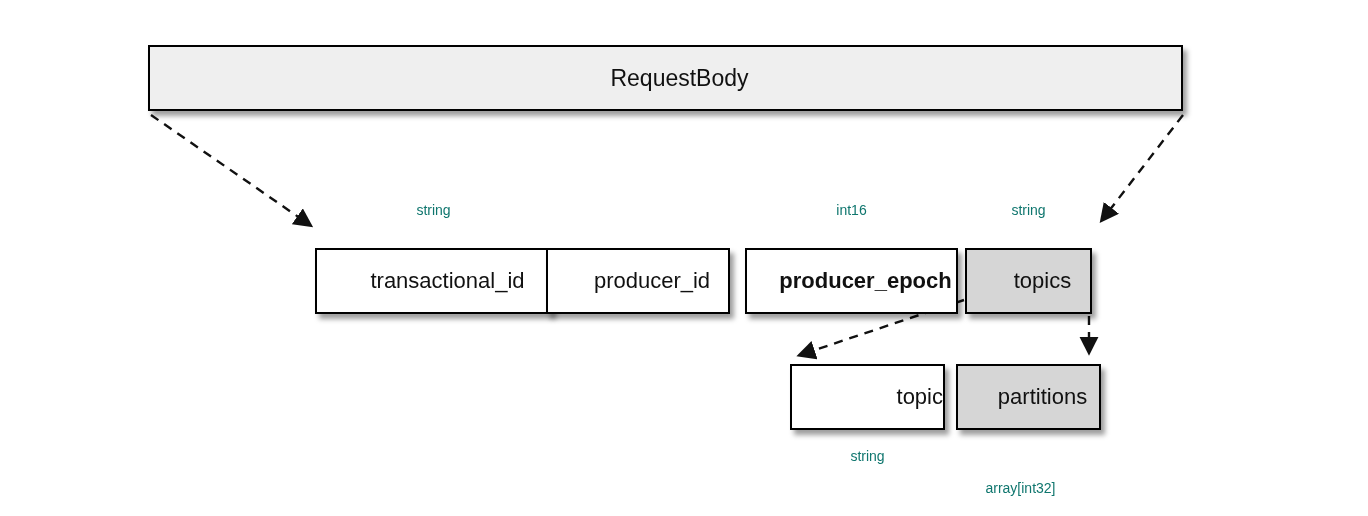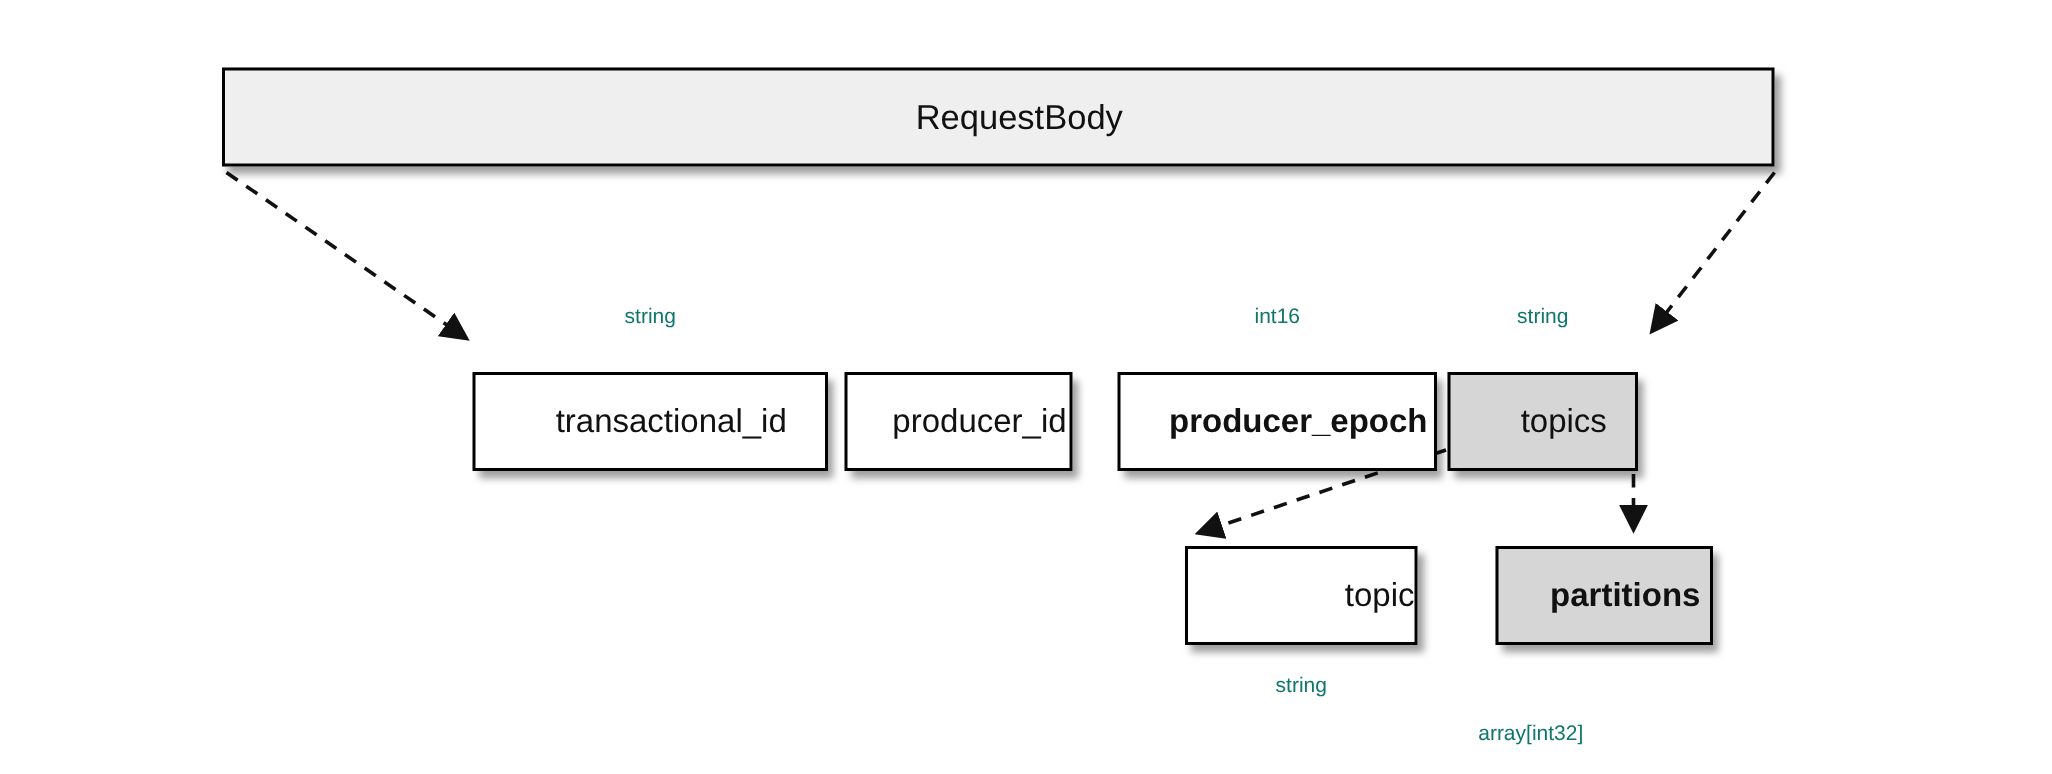--- a/index.html
+++ b/index.html
@@ -41,27 +41,27 @@
     background: var(--root-fill, #efefef);
     left: 148px; top: 45px;
     width: 1035px; height: 66px;
     font-size: 23px;
   }
   .box.shaded {
     background: var(--array-fill, #d6d6d6);
   }
   .fieldrow .box { top: 232px; height: 66px; margin-top: 16px; }
   .box.f0 { left: 315px; width: 237px; }
-  .box.f1 { left: 563px; width: 152px; text-align: right; }
+  .box.f1 { left: 546px; width: 184px; text-align: right; }
   .box.f2 { left: 745px; width: 213px; font-weight: bold; }
   .box.f3 { left: 965px; width: 127px; }
 
   .subrow .box { top: 364px; height: 66px; }
   .box.s0 { left: 790px; width: 155px; justify-content: flex-end; }
-  .box.s1 { left: 997px; width: 145px; font-weight: bold; }
+  .box.s1 { left: 956px; width: 145px; }
 
   .type-label {
     position: absolute;
     height: 30px;
     line-height: 30px;
     text-align: center;
     font-size: 14px;
     color: #0f766e;
   }
   .type-label.t0 { left: 315px; width: 237px; top: 195px; }

